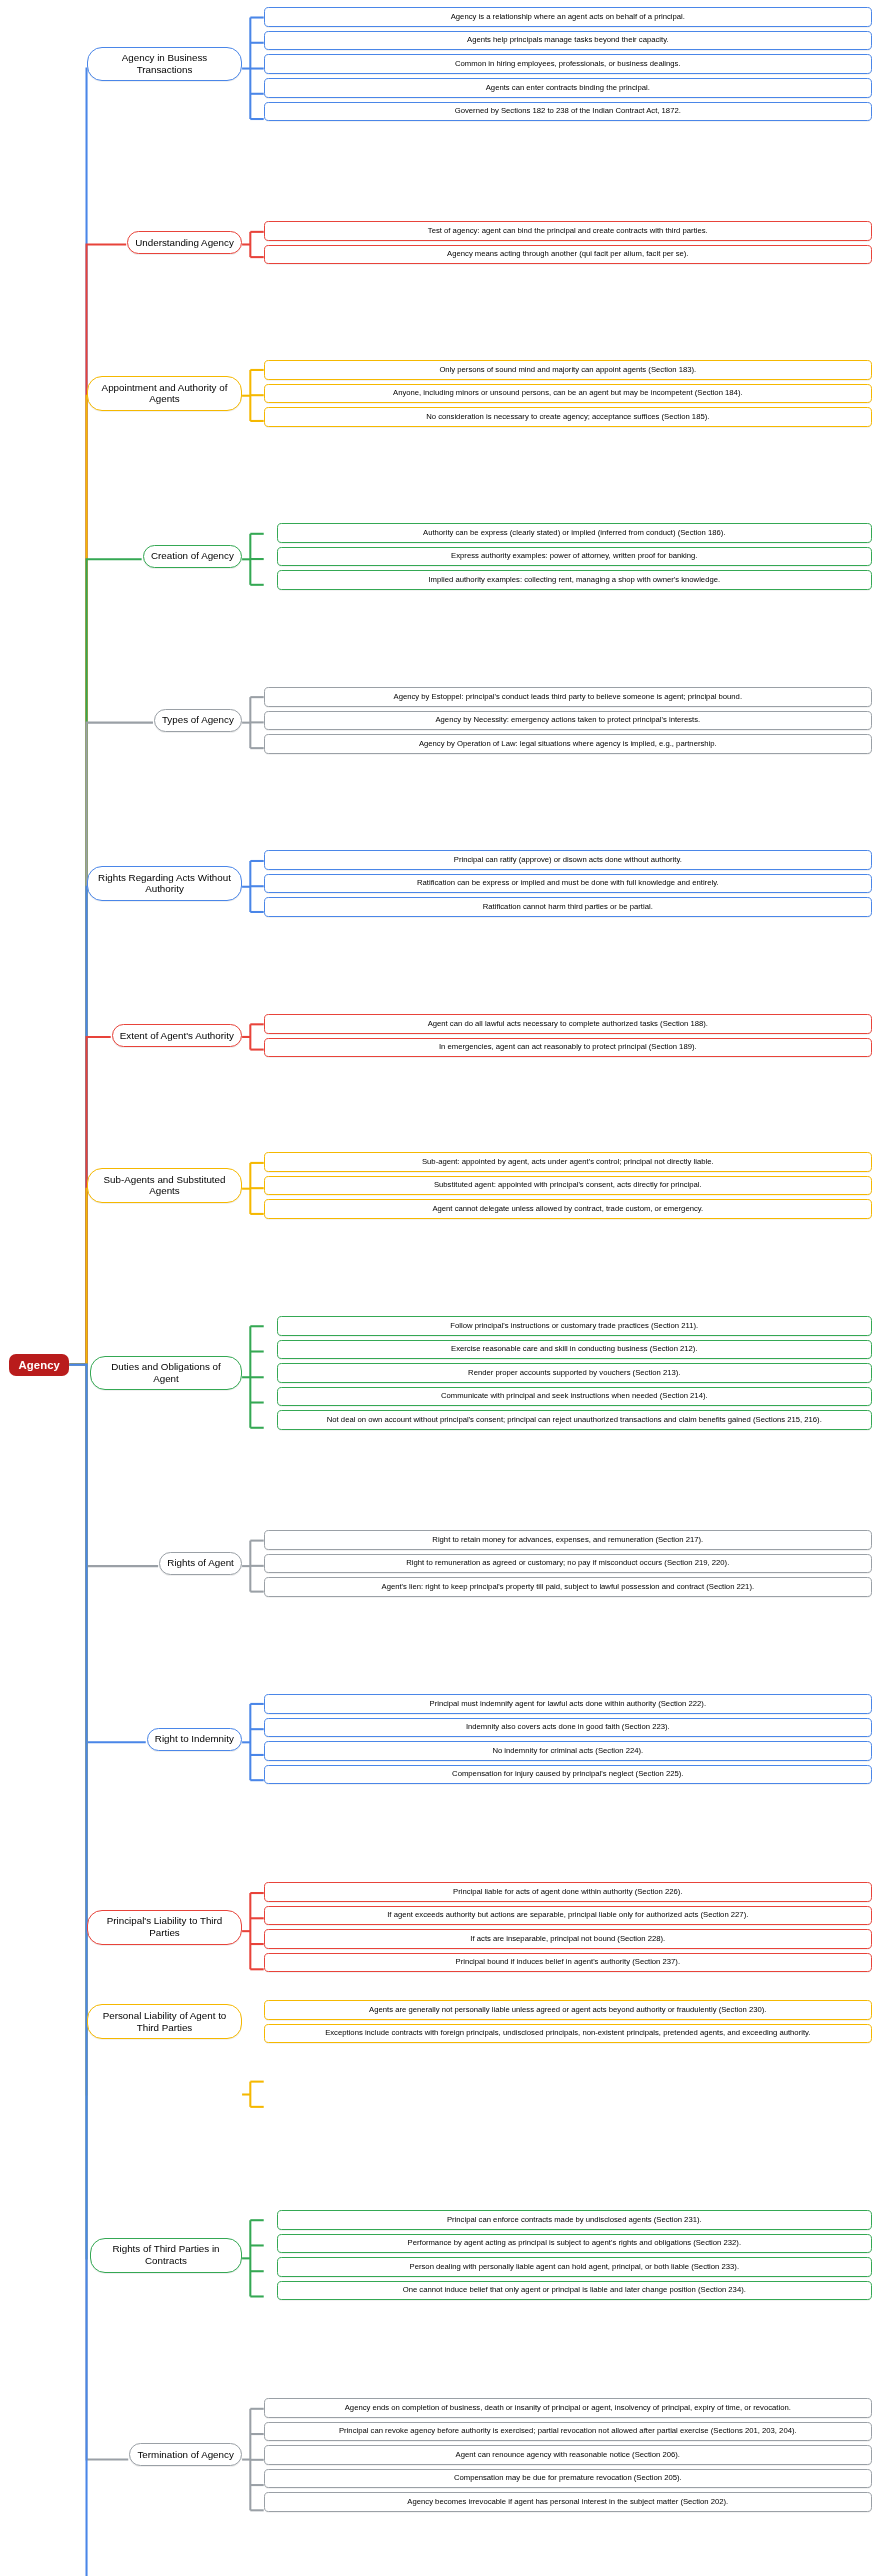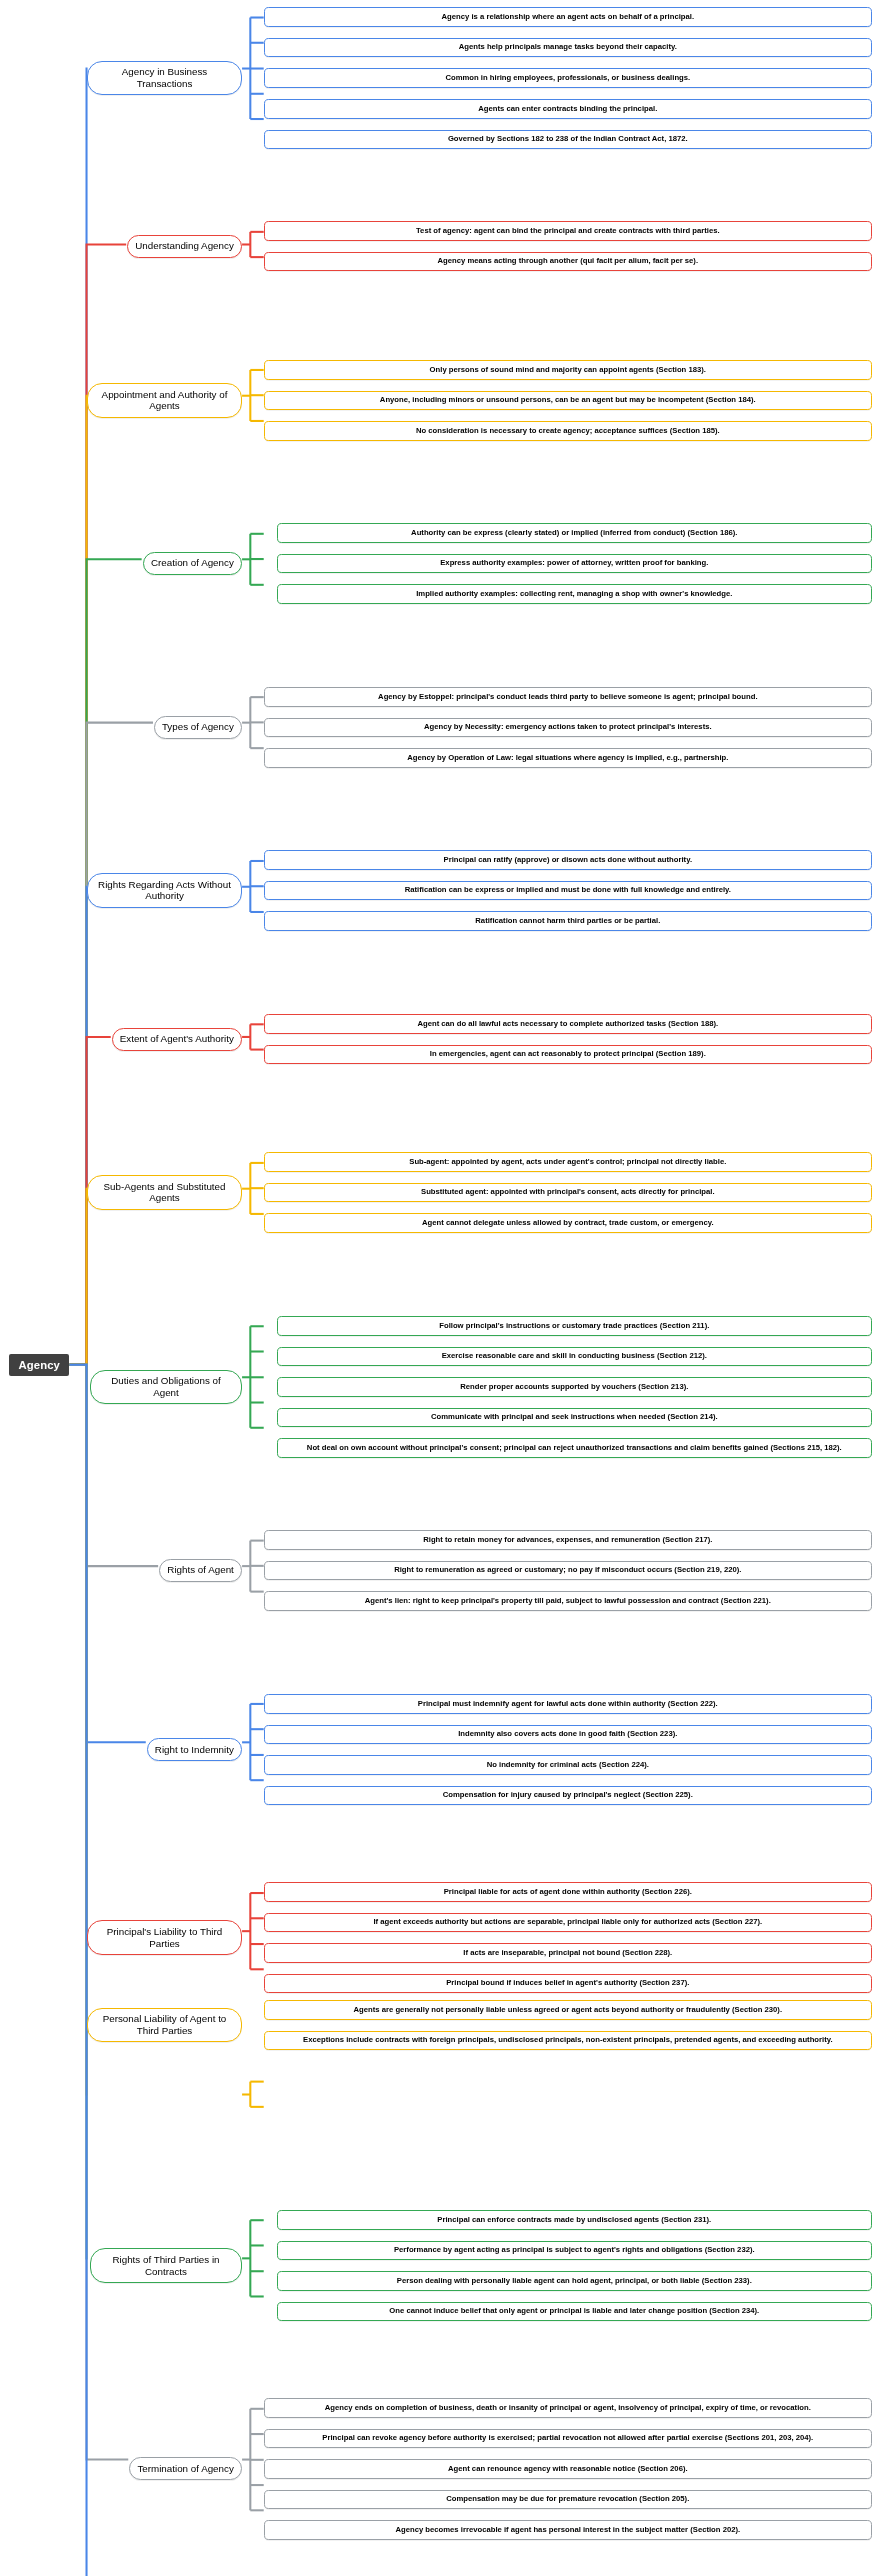--- a/index.html
+++ b/index.html
@@ -23,23 +23,23 @@
   .root-wrap {
     position: absolute;
     left: 9.3px;
     top: 1376px;
     width: 62px;
     display: flex;
     align-items: center;
     justify-content: flex-start;
   }
   .root-node {
-    background: #404040;
+    background: #b91c1c;
     color: #ffffff;
-    border-radius: 2px;
+    border-radius: 7px;
     padding: 4.6px 9.3px;
     font-size: 11.3px;
     font-weight: bold;
     letter-spacing: 0.1px;
     white-space: nowrap;
     line-height: 1.1;
   }
 
   
   .branches {
@@ -75,25 +75,24 @@
     line-height: 1.2;
     text-align: center;
     max-width: 155px;
     box-shadow: 0 1px 0 rgba(0,0,0,0.06);
   }
 
   .leaves {
     flex: 1;
     display: flex;
     flex-direction: column;
-    gap: 11px;
+    gap: 4px;
     position: relative;
     z-index: 2;
     padding-left: 21.6px;
-    font-weight: bold;
   }
 
   .leaf {
     border: 1.5px solid #4a86e8;
     border-radius: 4.6px;
     background: #ffffff;
     padding: 3.6px 5.7px;
     font-size: 7.7px;
     line-height: 1.35;
     text-align: center;
@@ -315,21 +314,21 @@
       </div>
       <div class="branch c-green" style="position: absolute; left: 0px; width: 795px; top: 1316px;">
         <div class="topic-col">
           <div class="topic">Duties and Obligations of Agent</div>
         </div>
         <div class="leaves">
           <div class="leaf">Follow principal's instructions or customary trade practices (Section 211).</div>
           <div class="leaf">Exercise reasonable care and skill in conducting business (Section 212).</div>
           <div class="leaf">Render proper accounts supported by vouchers (Section 213).</div>
           <div class="leaf">Communicate with principal and seek instructions when needed (Section 214).</div>
-          <div class="leaf">Not deal on own account without principal's consent; principal can reject unauthorized transactions and claim benefits gained (Sections 215, 182).</div>
+          <div class="leaf">Not deal on own account without principal's consent; principal can reject unauthorized transactions and claim benefits gained (Sections 215, 216).</div>
         </div>
       </div>
       <div class="branch c-gray" style="position: absolute; left: 0px; width: 795px; top: 1530px;">
         <div class="topic-col">
           <div class="topic">Rights of Agent</div>
         </div>
         <div class="leaves">
           <div class="leaf">Right to retain money for advances, expenses, and remuneration (Section 217).</div>
           <div class="leaf">Right to remuneration as agreed or customary; no pay if misconduct occurs (Section 219, 220).</div>
           <div class="leaf">Agent's lien: right to keep principal's property till paid, subject to lawful possession and contract (Section 221).</div>

